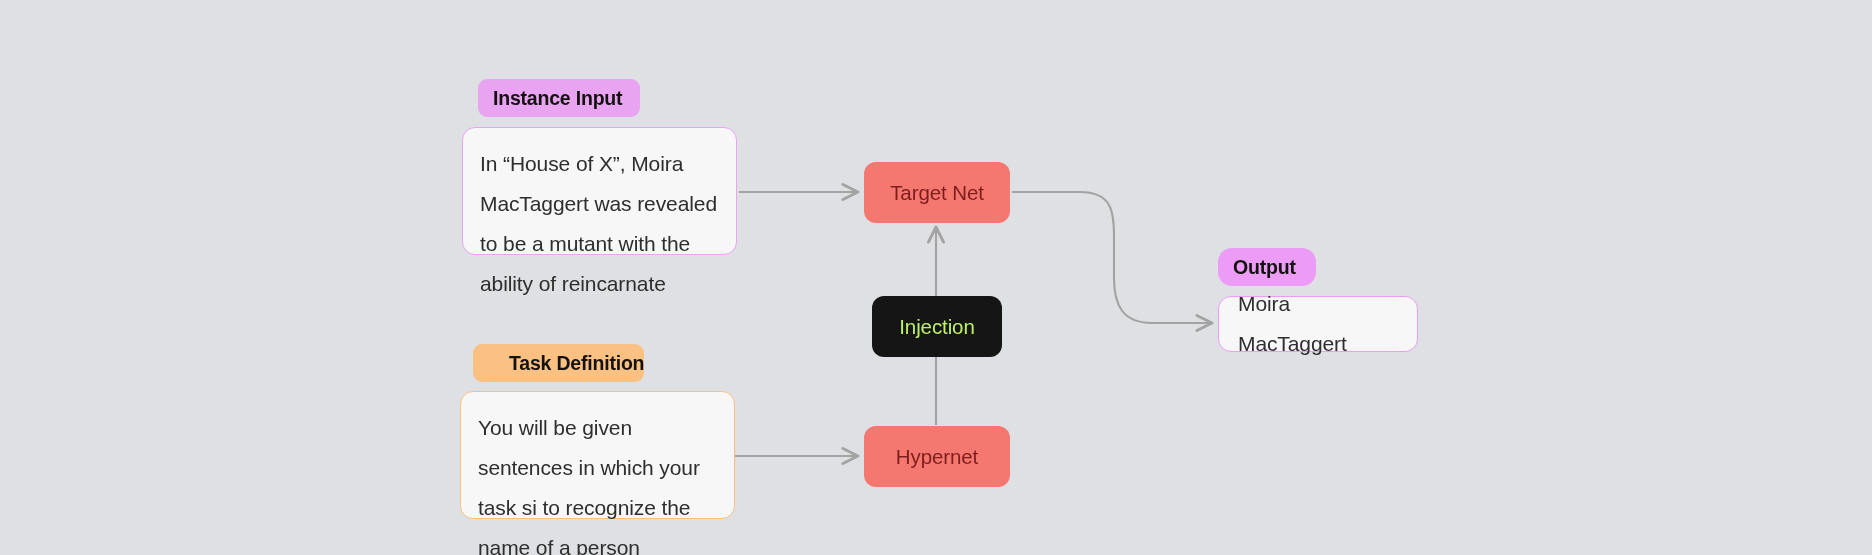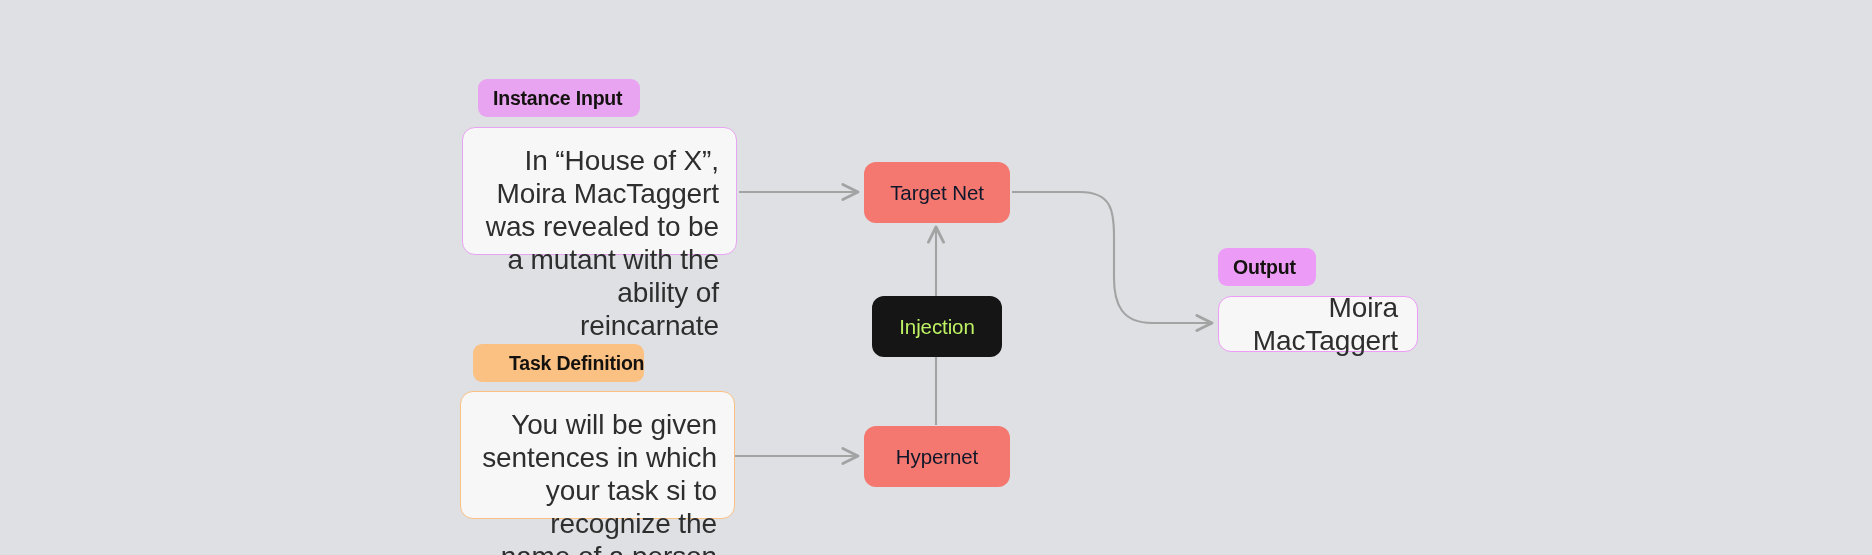--- a/index.html
+++ b/index.html
@@ -39,35 +39,34 @@
     border-radius: 9px;
     font-weight: bold;
     font-size: 19.5px;
     letter-spacing: -0.2px;
     color: #14120f;
     padding: 0 15px;
     white-space: nowrap;
   }
   .tag-instance { background: #e8a3f1; }
   .tag-task     { background: #fbc183; }
-  .tag-output   { background: #ec9cf6; }
+  .tag-output   { background: #ec9cf6; border-radius: 14px; }
 
   
   .card {
     position: absolute;
     box-sizing: border-box;
     background: #f7f7f7;
     border-radius: 13px;
     border: 1.6px solid #d9d9d9;
     padding: 16px 17px 14px 17px;
-    font-size: 28px;
-    line-height: 33px;
+    font-size: 21px;
+    line-height: 40px;
     color: #2e2e2e;
     letter-spacing: -0.1px;
-    text-align: right;
   }
   .card-instance { border-color: #e8a3f1; }
   .card-task     { border-color: #fbc183; }
   .card-output   {
     border-color: #ec9cf6;
     padding: 8px 19px;
     display: flex;
     align-items: center;
   }
 
@@ -78,21 +77,21 @@
     display: flex;
     align-items: center;
     justify-content: center;
     border-radius: 12px;
     font-size: 20.5px;
     letter-spacing: -0.1px;
     white-space: nowrap;
   }
   .node-net {
     background: #f4786f;
-    color: #0f172a;
+    color: #7f1d1d;
   }
   .node-injection {
     background: #151515;
     color: #bef264;
   }
 </style>
 </head>
 <body>
 
 <div id="canvas">

